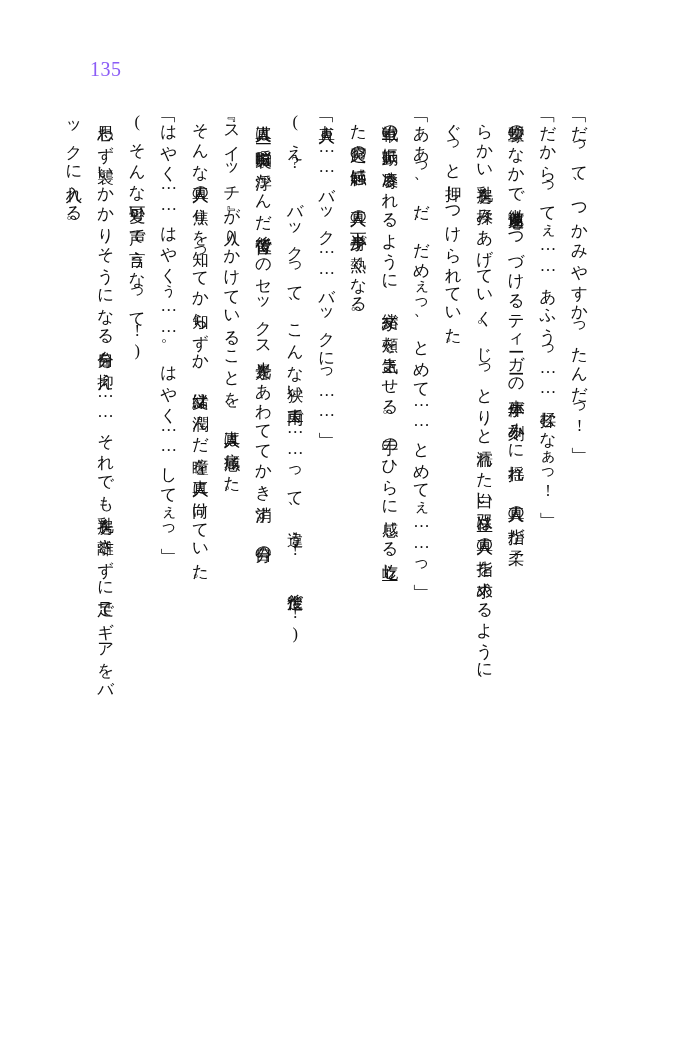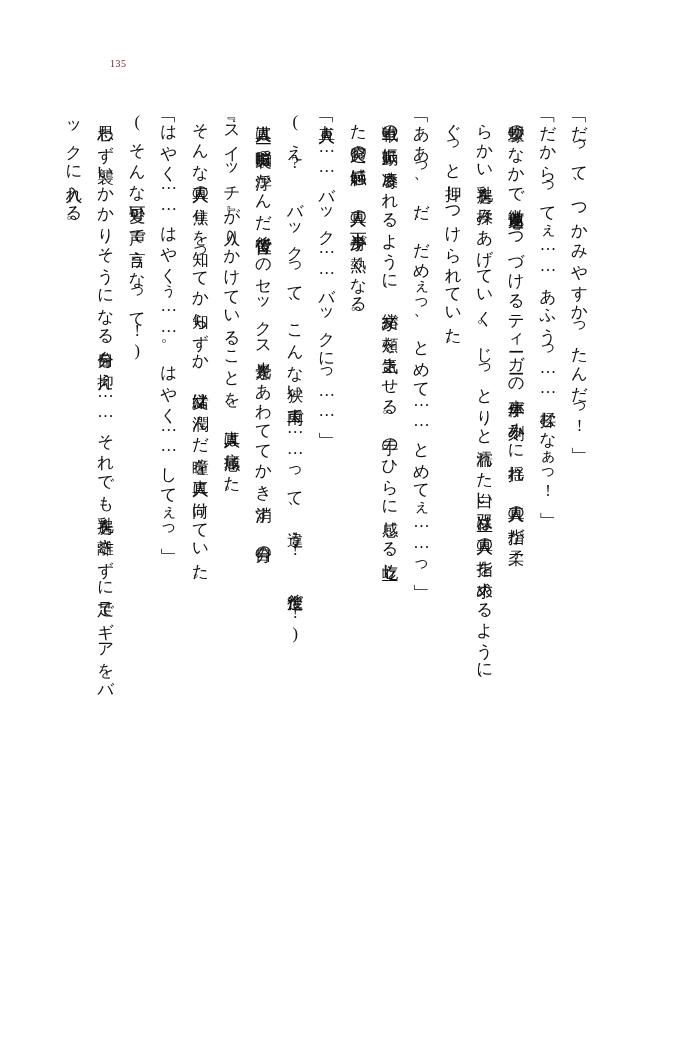--- a/index.html
+++ b/index.html
@@ -17,25 +17,24 @@
   }
   .page {
     position: absolute;
     inset: 0;
     background: #ffffff;
   }
   .page-number {
     position: absolute;
     top: 58px;
     left: 90px;
-    font-size: 10px;
+    font-size: 20px;
     letter-spacing: 0.5px;
-    color: #7f1d1d;
+    color: #8b5cf6;
     font-family: "Liberation Serif", "DejaVu Serif", serif;
-    margin-left: 20px;
   }
   
   .text-block {
     position: absolute;
     top: 112px;
     right: 108px;
     left: 78px;
     bottom: 60px;
     display: flex;
     flex-direction: row-reverse;

